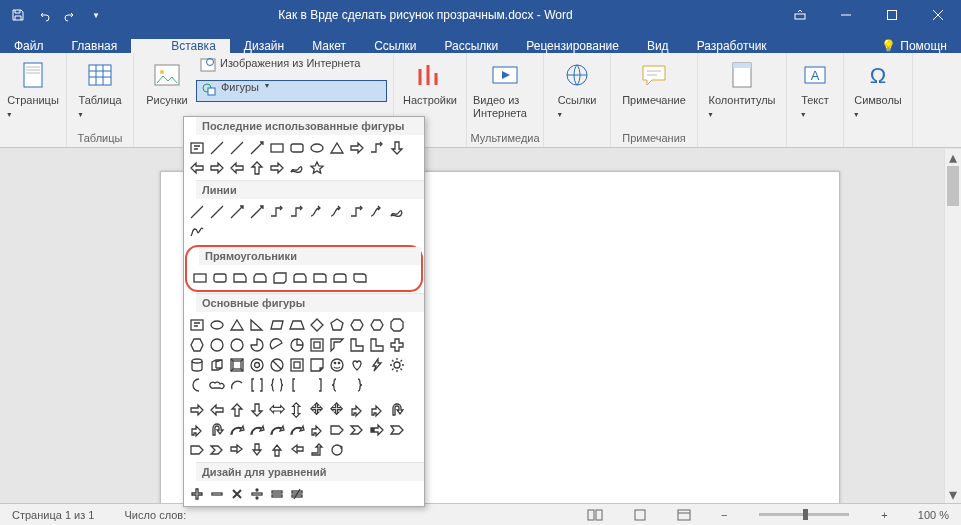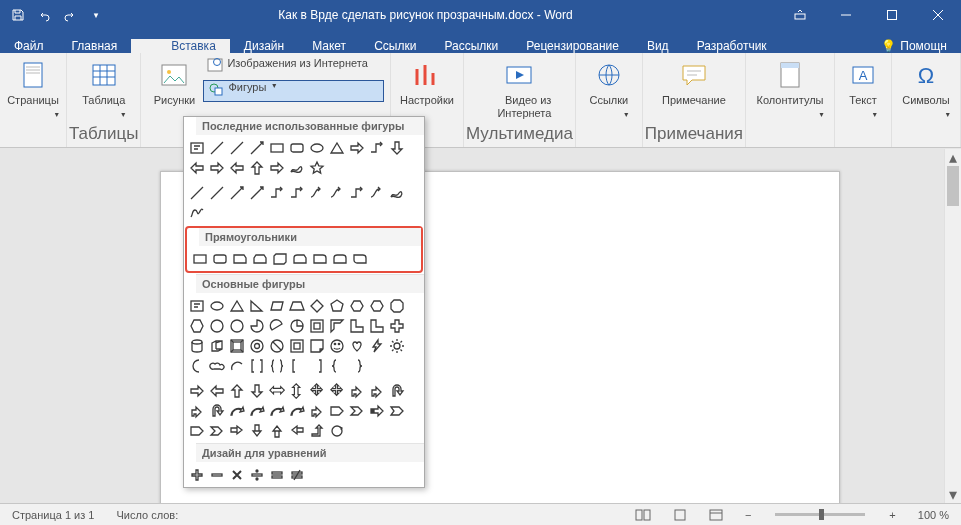--- a/index.html
+++ b/index.html
@@ -16,48 +16,48 @@
   
   .ribbon-tabs { background:#2b579a; height:24px; display:flex; align-items:flex-end; color:white; font-size:12px; }
   .tab { padding:0 14px; display:flex; align-items:center; cursor:default; }
   .tab.active { background:#f1f1f1; color:#2b579a;padding-left:40px; }
   .tab-help { margin-left:auto; padding:0 14px; display:flex; align-items:center; gap:4px; }
 
   
   .ribbon { background:#f1f1f1; height:95px; display:flex; border-bottom:1px solid #c6c6c6; font-size:11px; color:#444; }
   .rgroup { display:flex; flex-direction:column; align-items:center; padding:2px 2px 2px; border-right:1px solid #e0e0e0; }
   .rgroup-body { flex:1; display:flex; align-items:flex-start; gap:2px; padding:2px 4px; }
-  .rgroup-label { font-size:17px; color:#666; padding-bottom:1px; }
+  .rgroup-label { font-size:11px; color:#666; padding-bottom:1px; }
   .rbig { display:flex; flex-direction:column; align-items:center; width:54px; padding-top:2px; gap:3px; }
   .rbig .ico { width:32px; height:32px; display:flex;align-items:center;justify-content:center; }
-  .rbig .lbl { text-align:right; line-height:1.15; font-size:11px; }
+  .rbig .lbl { text-align:left; line-height:1.15; font-size:11px; }
   .rsmall { display:flex; gap:4px; height:22px; padding:0 4px; }
   .rsmall .ic { width:16px;height:16px;display:flex;align-items:center;justify-content:center; }
   .rcol { display:flex; flex-direction:column; gap:1px; }
   .rsmall.pressed { background:#c9def5; border:1px solid #2b579a; }
 
   
   .doc-area { position:absolute; top:149px; bottom:22px; left:0; right:0; background:#e6e6e6; overflow:hidden; }
   .page { position:absolute; top:22px; left:160px; width:680px; height:800px; background:white; border:1px solid #bfbfbf; box-shadow:0 0 3px rgba(0,0,0,.2); }
   .vscroll { position:absolute; right:0; top:0; bottom:0; width:17px; background:#f0f0f0; border-left:1px solid #e0e0e0; display:flex;flex-direction:column; }
   .vscroll .arr { height:17px; background:#f0f0f0; display:flex;align-items:center;justify-content:center;color:#666; }
   .vscroll .track { flex:1; position:relative; }
   .vscroll .thumb { position:absolute; top:0; left:2px; right:2px; height:40px; background:#c2c2c2; }
 
   
   .shapes-dd { position:absolute; top:116px; left:183px; width:242px; background:#fff; border:1px solid #aaa; box-shadow:2px 2px 6px rgba(0,0,0,.25); font-size:11px; z-index:10; }
   .dd-head { background:#f4f4f4; color:#666; font-weight:bold; padding:3px 6px; border-top:1px solid #e4e4e4;margin-left:12px; }
   .dd-head:first-child { border-top:none; }
   .dd-row { padding:3px 3px 3px 3px; display:flex; flex-wrap:wrap; gap:1px; }
   .shp { width:19px; height:19px; border:1px solid transparent; display:flex;align-items:center;justify-content:center; }
   .shp svg { width:16px; height:16px; stroke:#3b3b3b; fill:none; stroke-width:1.3; }
-  .dd-sec.hl { border:2px solid #e74c3c; border-radius:4px; margin:1px; }
+  .dd-sec.hl { border:2px solid #e74c3c; border-radius:13px; margin:1px; }
 
   
-  .status { position:absolute; bottom:0; left:0; right:0; height:22px; background:#f1f1f1; border-top:1px solid #c6c6c6; display:flex; align-items:center; font-size:11px; color:#555; padding:0 8px; gap:14px; }
+  .status { position:absolute; bottom:0; left:0; right:0; height:22px; background:#f1f1f1; border-top:1px solid #c6c6c6; display:flex; align-items:center; font-size:11px; color:#555; padding:0 8px; gap:22px; }
   .status .spacer { flex:1; }
   .status .sbtn { padding:0 4px; }
   .zoom-track { width:90px; height:3px; background:#bbb; position:relative; margin:0 6px; }
   .zoom-track::before,.zoom-track::after { content:""; position:absolute; width:8px; height:1px; }
   .zoom-thumb { position:absolute; top:-4px; left:44px; width:5px; height:11px; background:#666; }
 
   svg { display:block; }
 </style>
 </head>
 <body>
@@ -396,20 +396,21 @@
         <svg viewBox="0 0 16 16">
           <path d="M2 12c2-6 5 2 8-4 2-3 4 0 2 3-3 4-7-2-10 1z"></path>
         </svg>
       </div>
       <div class="shp">
         <svg viewBox="0 0 16 16">
           <path d="M8 2l1.8 3.8 4.2.4-3.2 2.8.9 4.1L8 11l-3.7 2.1.9-4.1L2 6.2l4.2-.4z"></path>
         </svg>
       </div>
     </div>
+  <div class="dd-head">Линии</div>
   <div class="dd-row" id="row-lines">
       <div class="shp">
         <svg viewBox="0 0 16 16">
           <path d="M2 14L14 2"></path>
         </svg>
       </div>
       <div class="shp">
         <svg viewBox="0 0 16 16">
           <path d="M2 14L14 2"></path>
         </svg>

